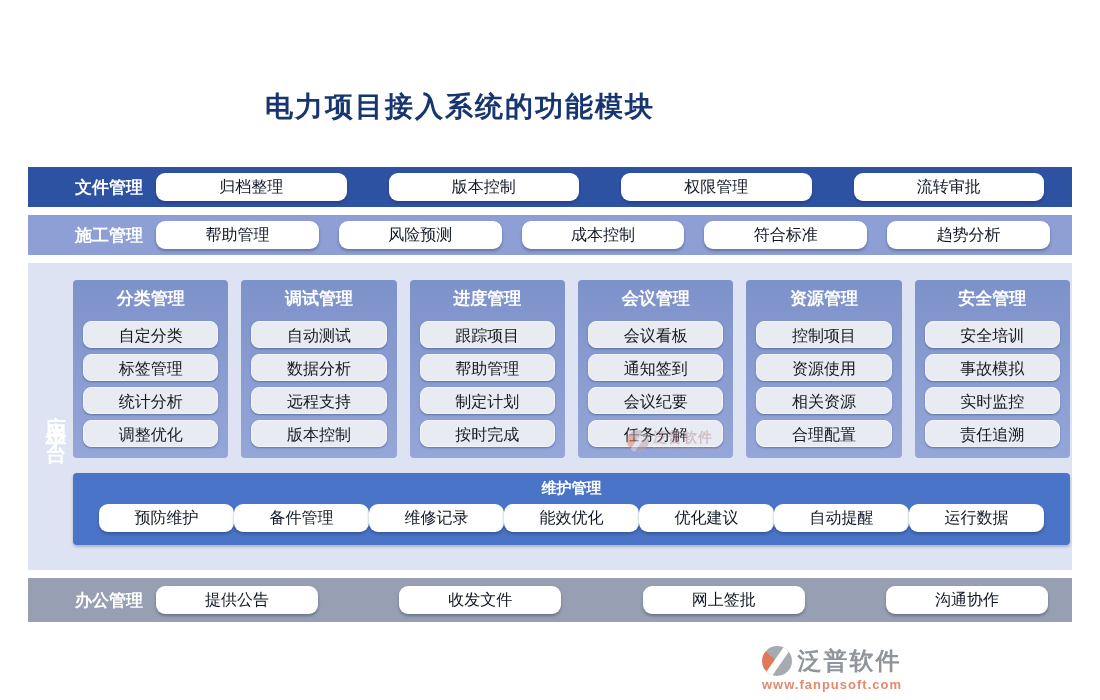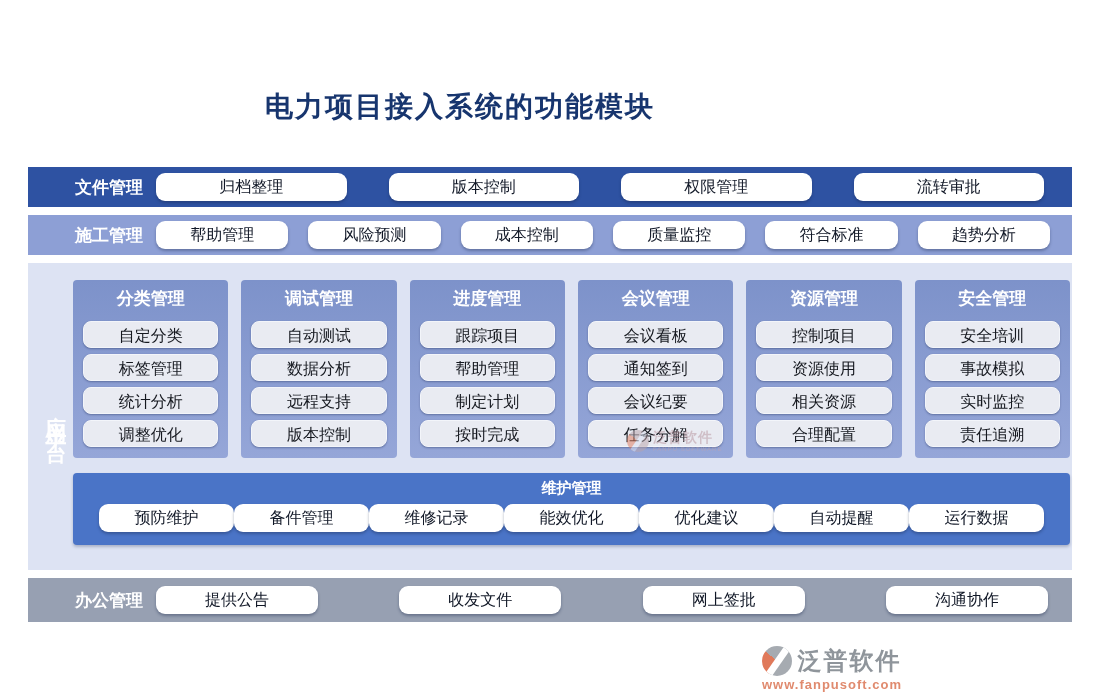--- a/index.html
+++ b/index.html
@@ -97,21 +97,20 @@
         <div class="pill">流转审批</div>
       </div>
     </div>
 
     <div class="bar bar-cons">
       <div class="bar-label">施工管理</div>
       <div class="bar-btns">
         <div class="pill">帮助管理</div>
         <div class="pill">风险预测</div>
         <div class="pill">成本控制</div>
-        <div class="pill">质量监控</div>
         <div class="pill">符合标准</div>
         <div class="pill">趋势分析</div>
       </div>
     </div>
 
     <div class="platform">
       <div class="platform-label">应用平台</div>
 
       <div class="columns">
 

